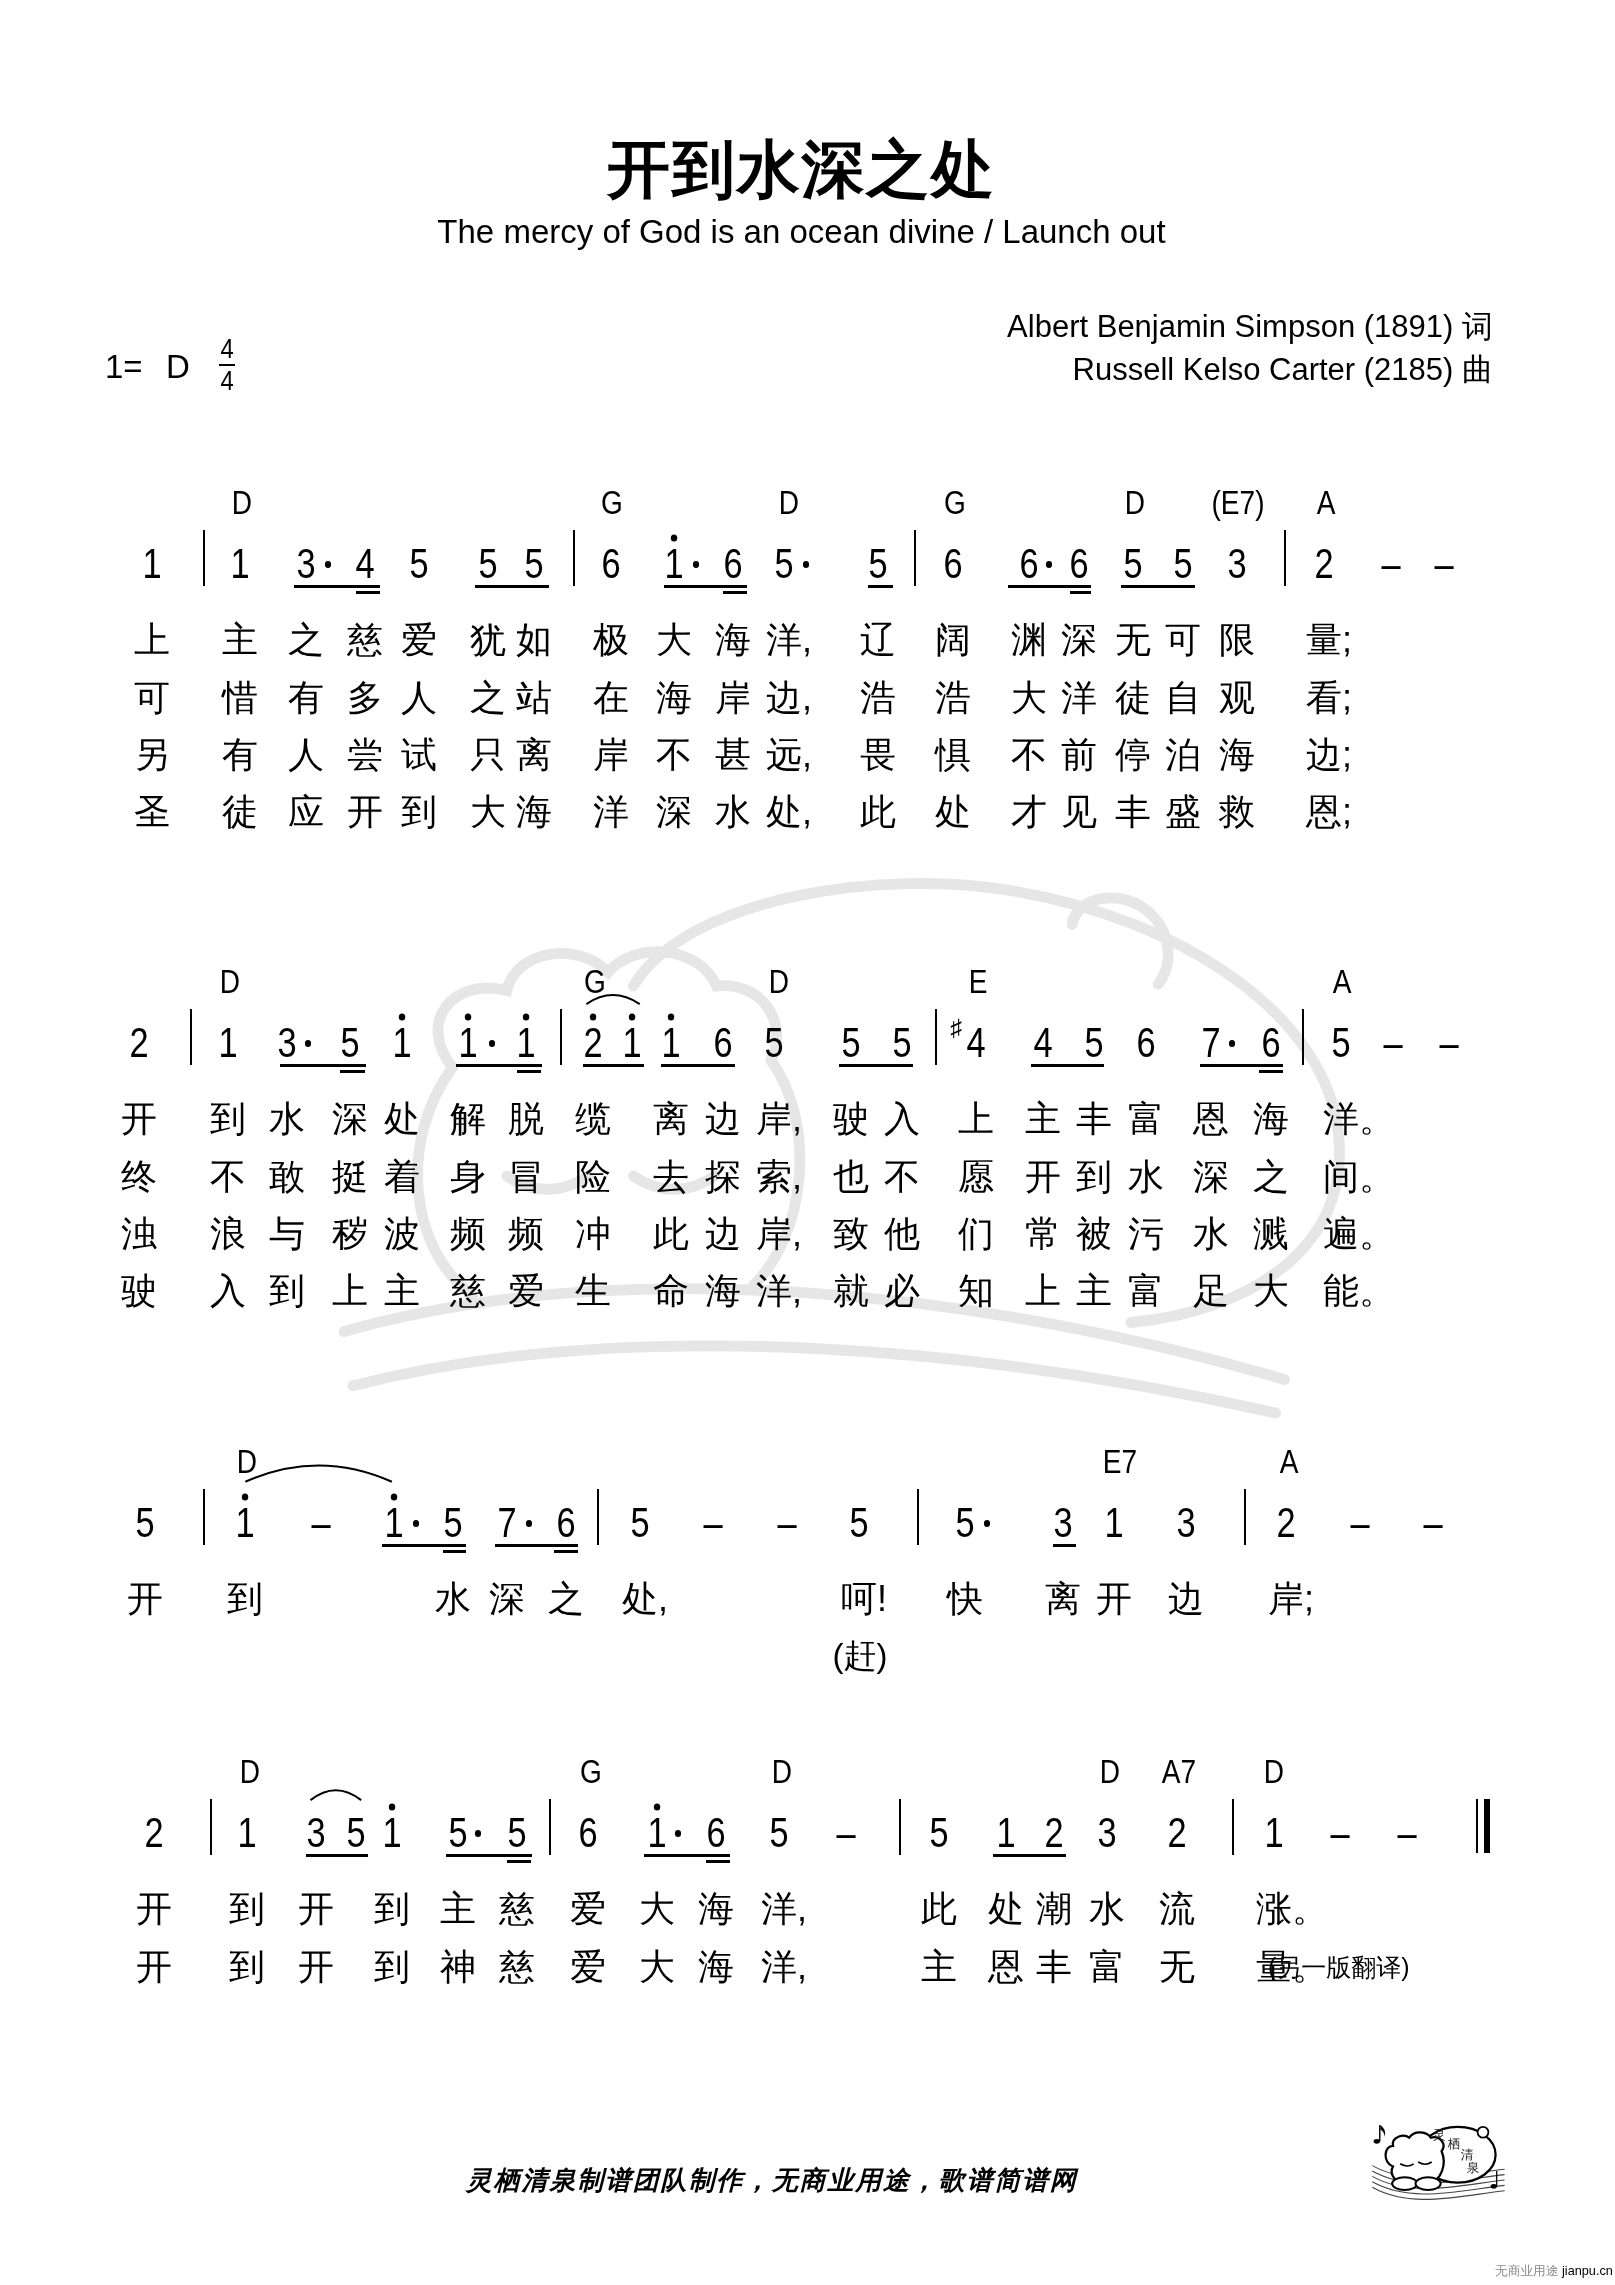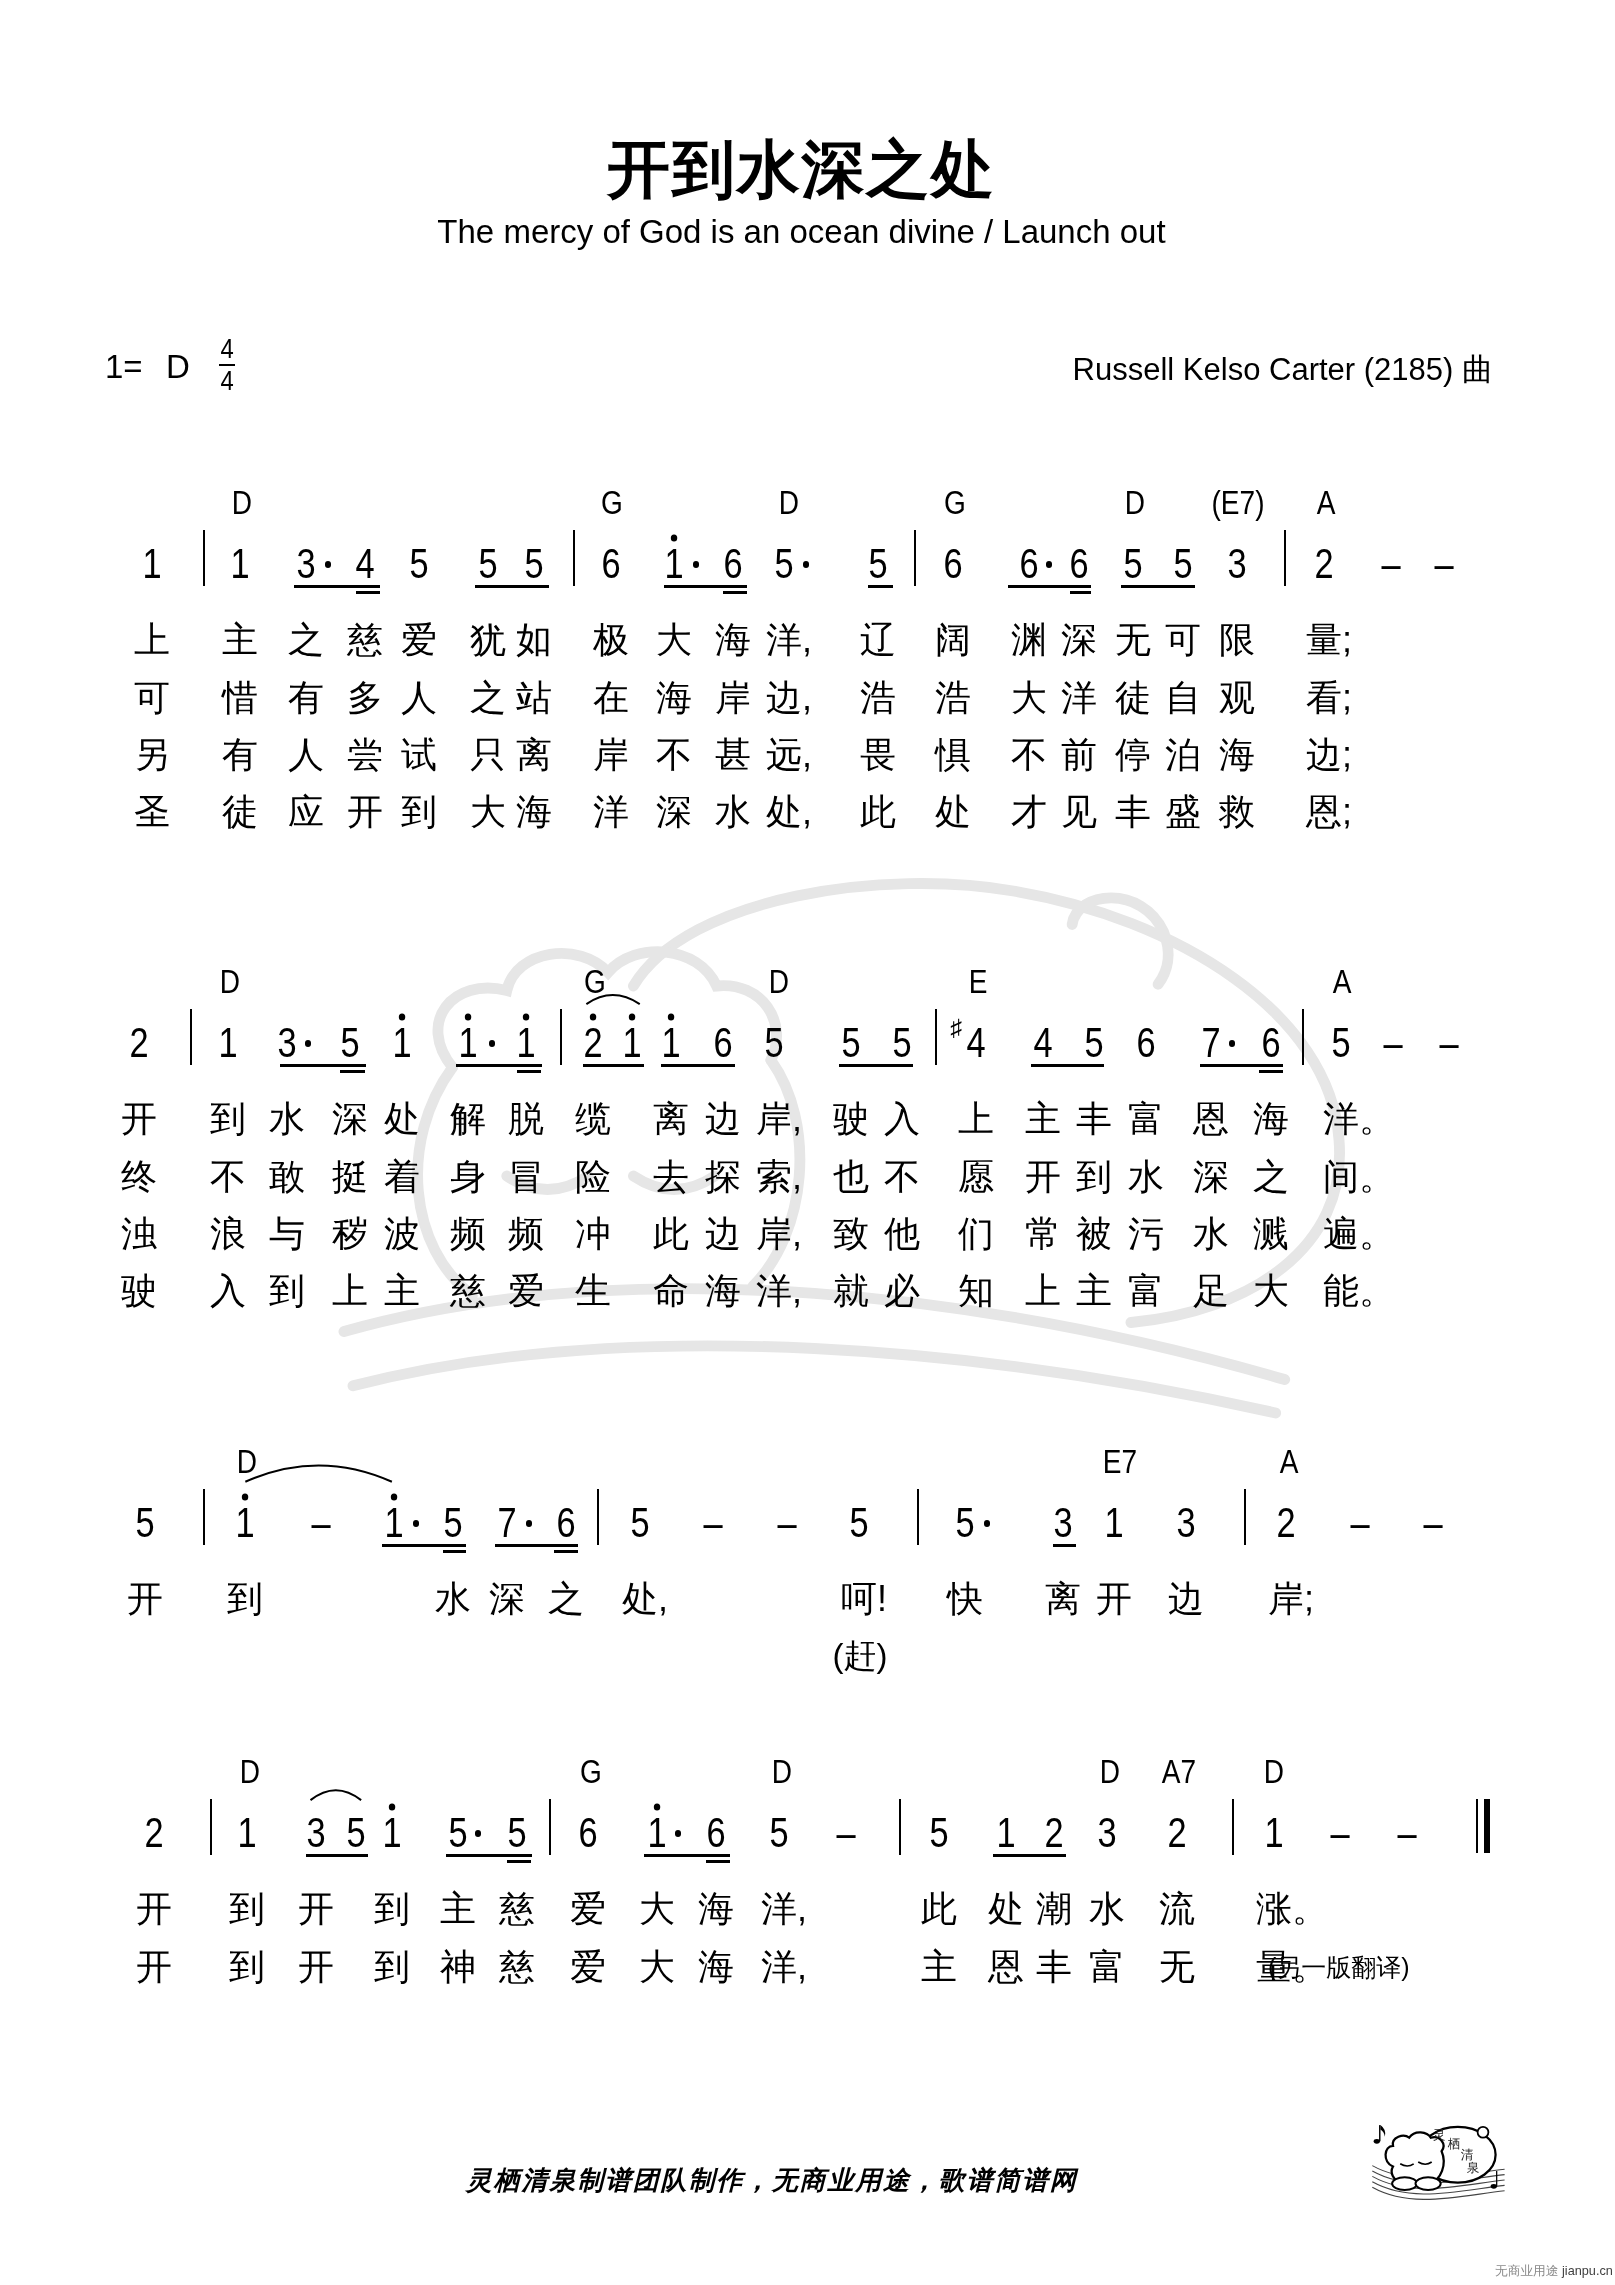--- a/index.html
+++ b/index.html
@@ -27,21 +27,21 @@
   .r1{top:77px;} .r2{top:135px;} .r3{top:192px;} .r4{top:249px;}
   .sharp{position:absolute;top:-12.7px;font-size:23.5px;line-height:1;transform:translate(-50%,-50%);}
   .alt{position:absolute;top:133px;font-size:33px;line-height:1;transform:translate(-50%,-50%);white-space:nowrap;}
   .tnote{position:absolute;top:135px;font-size:25px;line-height:1;transform:translateY(-50%);white-space:nowrap;}
   .slurs{position:absolute;left:0;top:0;width:1616px;height:2285px;z-index:1;pointer-events:none;}
   .fcredit{position:absolute;left:466px;top:2180px;font-family:"DejaVu Serif",serif;font-size:26px;font-weight:bold;font-style:italic;letter-spacing:1.8px;line-height:1;transform:translateY(-50%);white-space:nowrap;z-index:1;}
   .logo{position:absolute;left:1361px;top:2117px;width:154px;height:90px;z-index:1;}
   .lc{position:absolute;font-size:12.7px;line-height:1;color:#222;transform:translate(-50%,-50%);z-index:2;}
   .site{position:absolute;left:1495px;top:2271px;font-size:12.7px;line-height:1;transform:translateY(-50%);white-space:nowrap;z-index:1;}
   .site .cn{color:#8a8a8a;}
-  .site .url{color:#404040;margin-left:3.6px;}
+  .site .url{color:#000000;margin-left:3.6px;}
 </style>
 </head>
 <body>
 
 <div class="page">
 
   <svg class="wm" viewBox="0 0 1786 2526">
     <g fill="none" stroke="#e6e6e6" stroke-width="12" stroke-linecap="round">
       <path d="M700 1090 C760 990 980 960 1120 985 C1300 1015 1470 1120 1480 1260 C1490 1380 1380 1450 1250 1462"></path>
       <path d="M1185 1022 C1190 985 1262 978 1286 1030 C1296 1055 1290 1075 1280 1088"></path>
@@ -50,20 +50,21 @@
       <path d="M852 1172 C902 1242 892 1362 832 1422"></path>
       <path d="M560 1300 C590 1320 620 1320 650 1300"></path>
       <path d="M700 1300 C730 1320 760 1320 790 1300"></path>
       <path d="M380 1472 C700 1382 1100 1432 1420 1525"></path>
       <path d="M390 1532 C700 1452 1100 1492 1410 1562"></path>
     </g>
   </svg>
 
   <div class="c subtitle">The mercy of God is an ocean divine / Launch out</div>
   <div class="c title">开到水深之处</div>
+  <div class="credit" style="top:326px">Albert Benjamin Simpson (1891) 词</div>
   <div class="credit" style="top:369px">Russell Kelso Carter (2185) 曲</div>
 
   <span class="kdo">1=</span>
   <span class="kd" style="left:178px;top:366px">D</span>
   <span class="ts" style="left:227px;top:349px">4</span>
   <div class="tsl"></div>
   <span class="ts" style="left:227px;top:381px">4</span>
 
   <svg class="slurs" viewBox="0 0 1786 2526">
     <g fill="none" stroke="#000" stroke-width="2.2">

